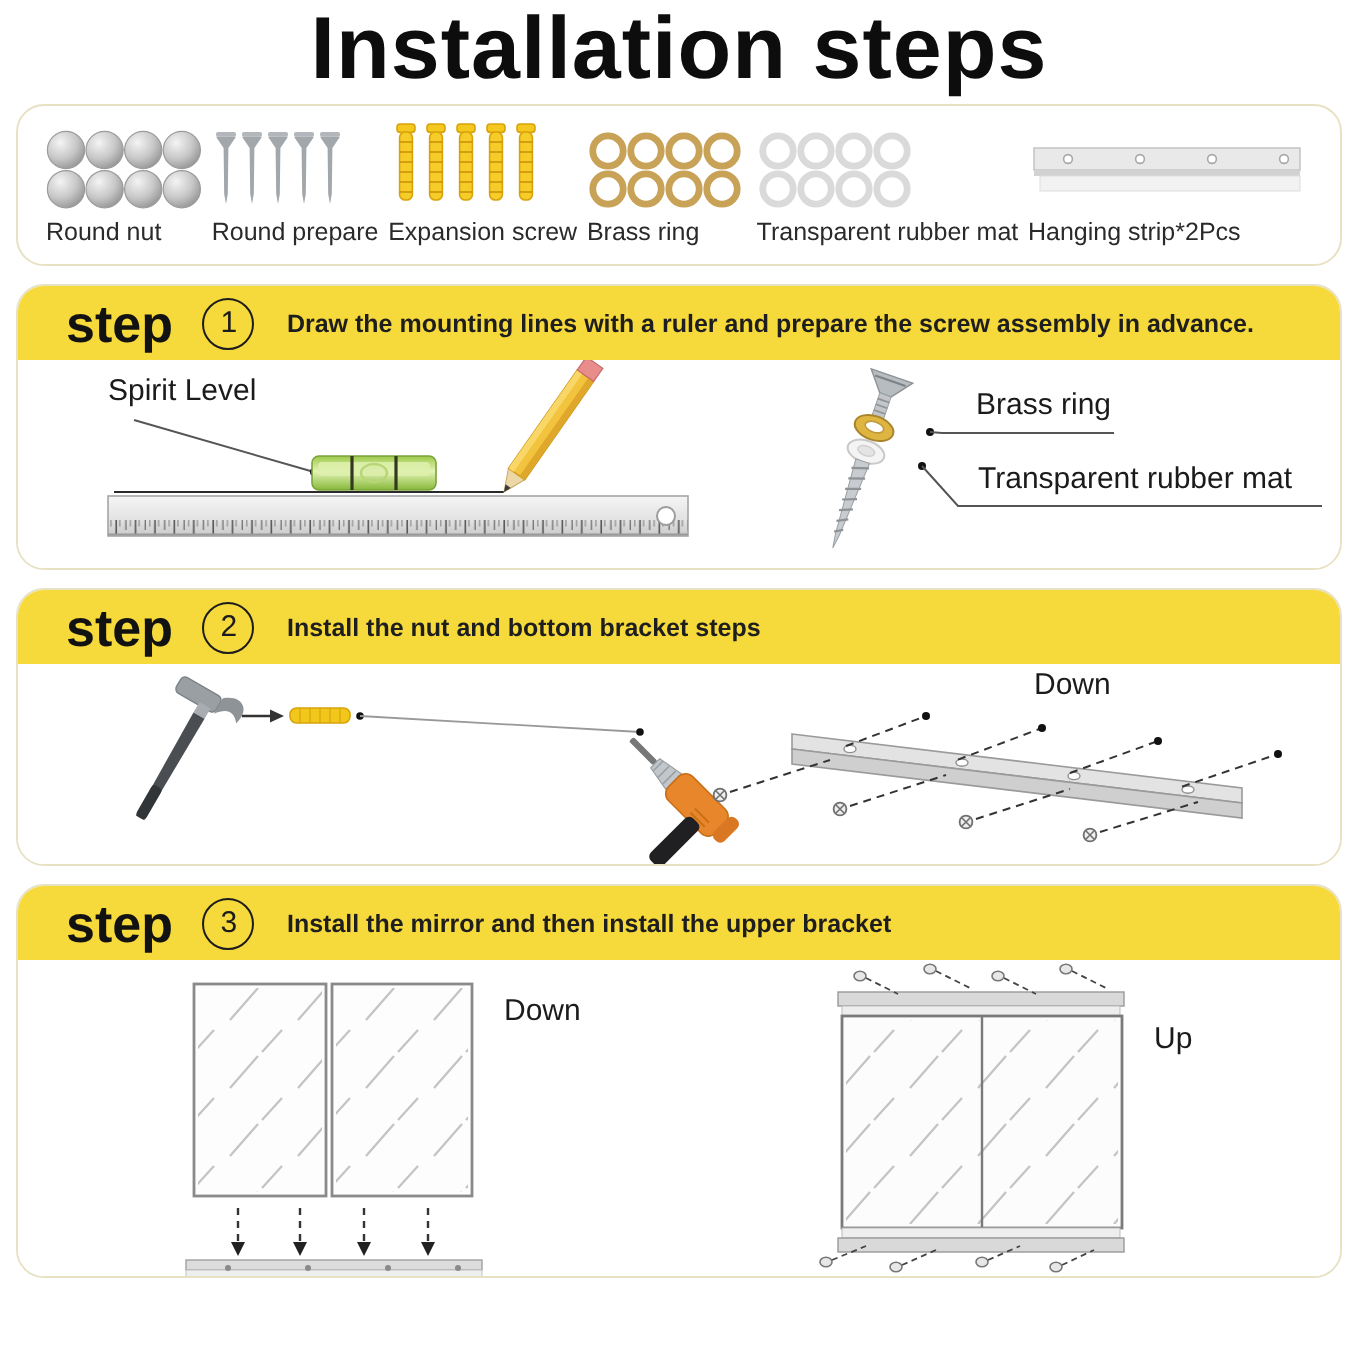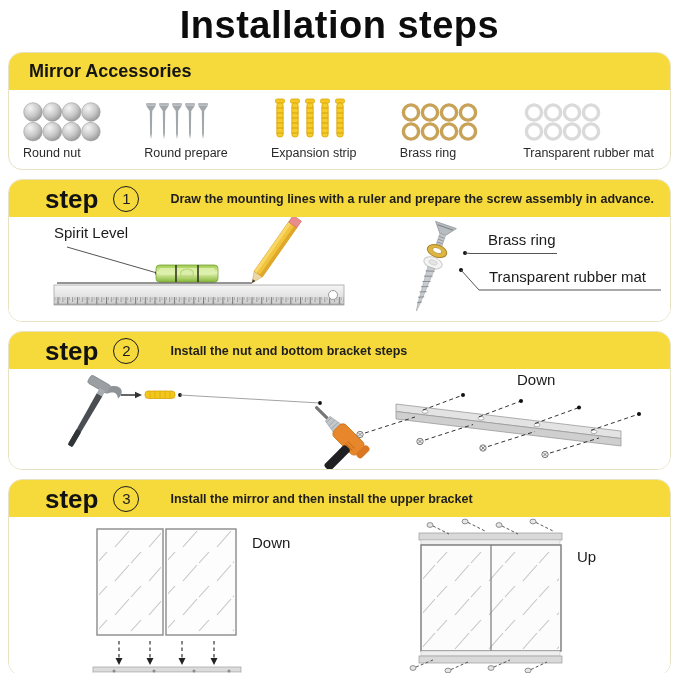--- a/index.html
+++ b/index.html
@@ -1,36 +1,36 @@
 <!DOCTYPE html>
 <html><head>
 <meta charset="utf-8">
 <style>
   html,body{margin:0;padding:0;background:#ffffff;}
   body{width:679px;height:673px;overflow:hidden;font-family:"Liberation Sans",sans-serif;color:#111;}
   .page{position:relative;width:679px;height:673px;}
 
   .main-title{margin:0;padding-top:2px;height:46px;line-height:46px;text-align:center;
-    font-size:38px;font-weight:bold;letter-spacing:0.5px;color:#0d0d0d;}
+    font-size:44px;font-weight:bold;letter-spacing:0.5px;color:#0d0d0d;}
 
   .panel{margin:4px 8px 9px 8px;border:1px solid #e7e2c4;border-radius:14px;background:#fff;overflow:hidden;}
   .panel-header{background:#f6d93b;display:flex;align-items:center;height:37px;}
 
   
   .acc-header{padding-left:20px;font-size:18px;font-weight:bold;color:#141414;}
   .acc-row{display:flex;justify-content:space-between;align-items:flex-end;padding:8px 16px 9px 14px;height:62px;}
   .acc-item{display:flex;flex-direction:column;align-items:flex-start;justify-content:flex-end;gap:4px;}
   .acc-label{font-size:12.5px;color:#2a2a2a;white-space:nowrap;}
 
   
-  .step-head{padding-left:36px;}
+  .step-head{padding-left:24px;}
   .step-word{font-size:26px;font-weight:bold;color:#121212;line-height:1;}
   .step-circle{width:24px;height:24px;border:1.7px solid #1c1c1c;border-radius:50%;margin-left:15px;
     display:flex;align-items:center;justify-content:center;font-size:15px;color:#1c1c1c;background:transparent;}
-  .step-desc{margin-left:31px;font-size:12.5px;font-weight:bold;color:#1e1e1e;}
+  .step-desc{margin-left:16px;font-size:12.5px;font-weight:bold;color:#1e1e1e;}
 
   .step-body{position:relative;background:#fff;}
   .body-1{height:104px;}
   .body-2{height:100px;}
   .body-3{height:158px;}
   .step-body svg{position:absolute;left:0;top:0;}
 
   .callout{position:absolute;font-size:15px;color:#1b1b1b;white-space:nowrap;line-height:1.1;}
   .lbl-spirit{left:45px;top:8px;}
   .lbl-brass{left:479px;top:15px;}
@@ -40,21 +40,20 @@
   .lbl-up3{left:568px;top:32px;}
 </style>
 </head>
 <body>
 
 <div class="page">
 
   <h1 class="main-title">Installation steps</h1>
 
   <div class="panel">
-    <div class="panel-header acc-header">Mirror Accessories</div>
     <div class="acc-row">
 
       <div class="acc-item">
         <svg width="78" height="40" viewBox="0 0 78 40">
           <defs>
             <radialGradient id="nutg" cx="35%" cy="30%" r="80%">
               <stop offset="0%" stop-color="#f4f4f4"></stop>
                 <stop offset="55%" stop-color="#c7c7c7"></stop>
                 <stop offset="100%" stop-color="#8e8e8e"></stop>
             </radialGradient>
@@ -129,21 +128,21 @@
                 <rect x="-3.2" y="5" width="6.4" height="34" rx="2.8" fill="#f6cc28" stroke="#d9a30a" stroke-width="0.8"></rect>
                 <path d="M-3.2 10h6.4M-3.2 15h6.4M-3.2 20h6.4M-3.2 25h6.4M-3.2 30h6.4M-3.2 35h6.4" stroke="#c98f06" stroke-width="0.7"></path>
               </g>
             <g transform="translate(69,0)">
                 <rect x="-4.5" y="1" width="9" height="4.2" rx="1.6" fill="#f4c81f" stroke="#d9a30a" stroke-width="0.8"></rect>
                 <rect x="-3.2" y="5" width="6.4" height="34" rx="2.8" fill="#f6cc28" stroke="#d9a30a" stroke-width="0.8"></rect>
                 <path d="M-3.2 10h6.4M-3.2 15h6.4M-3.2 20h6.4M-3.2 25h6.4M-3.2 30h6.4M-3.2 35h6.4" stroke="#c98f06" stroke-width="0.7"></path>
               </g>
           </g>
         </svg>
-        <span class="acc-label">Expansion strip</span>
+        <span class="acc-label">Expansion screw</span>
       </div>
 
       <div class="acc-item">
         <svg width="80" height="40" viewBox="0 0 80 40">
           <g fill="none" stroke="#c8a257" stroke-width="3.4">
             <circle cx="11" cy="10.5" r="7.6"></circle>
               <circle cx="30" cy="10.5" r="7.6"></circle>
               <circle cx="49" cy="10.5" r="7.6"></circle>
               <circle cx="68" cy="10.5" r="7.6"></circle>
             <circle cx="11" cy="29.5" r="7.6"></circle>
@@ -164,20 +163,32 @@
               <circle cx="68" cy="10.5" r="7.6"></circle>
             <circle cx="11" cy="29.5" r="7.6"></circle>
               <circle cx="30" cy="29.5" r="7.6"></circle>
               <circle cx="49" cy="29.5" r="7.6"></circle>
               <circle cx="68" cy="29.5" r="7.6"></circle>
           </g>
         </svg>
         <span class="acc-label">Transparent rubber mat</span>
       </div>
 
+      <div class="acc-item">
+        <svg width="140" height="40" viewBox="0 0 140 40">
+          <rect x="3" y="9" width="133" height="11" fill="#e9e9e9" stroke="#c6c6c6" stroke-width="0.8"></rect>
+          <circle cx="20" cy="14.5" r="2.2" fill="#fff" stroke="#a8a8a8" stroke-width="0.8"></circle>
+          <circle cx="56" cy="14.5" r="2.2" fill="#fff" stroke="#a8a8a8" stroke-width="0.8"></circle>
+          <circle cx="92" cy="14.5" r="2.2" fill="#fff" stroke="#a8a8a8" stroke-width="0.8"></circle>
+          <circle cx="128" cy="14.5" r="2.2" fill="#fff" stroke="#a8a8a8" stroke-width="0.8"></circle>
+          <rect x="3" y="20" width="133" height="3" fill="#d2d2d2"></rect>
+          <rect x="6" y="23" width="130" height="7.5" fill="#f2f2f2" stroke="#ddd" stroke-width="0.5"></rect>
+        </svg>
+        <span class="acc-label">Hanging strip*2Pcs</span>
+      </div>
 
     </div>
   </div>
 
   <div class="panel">
     <div class="panel-header step-head">
       <span class="step-word">step</span>
       <span class="step-circle">1</span>
       <span class="step-desc">Draw the mounting lines with a ruler and prepare the screw assembly in advance.</span>
     </div>

